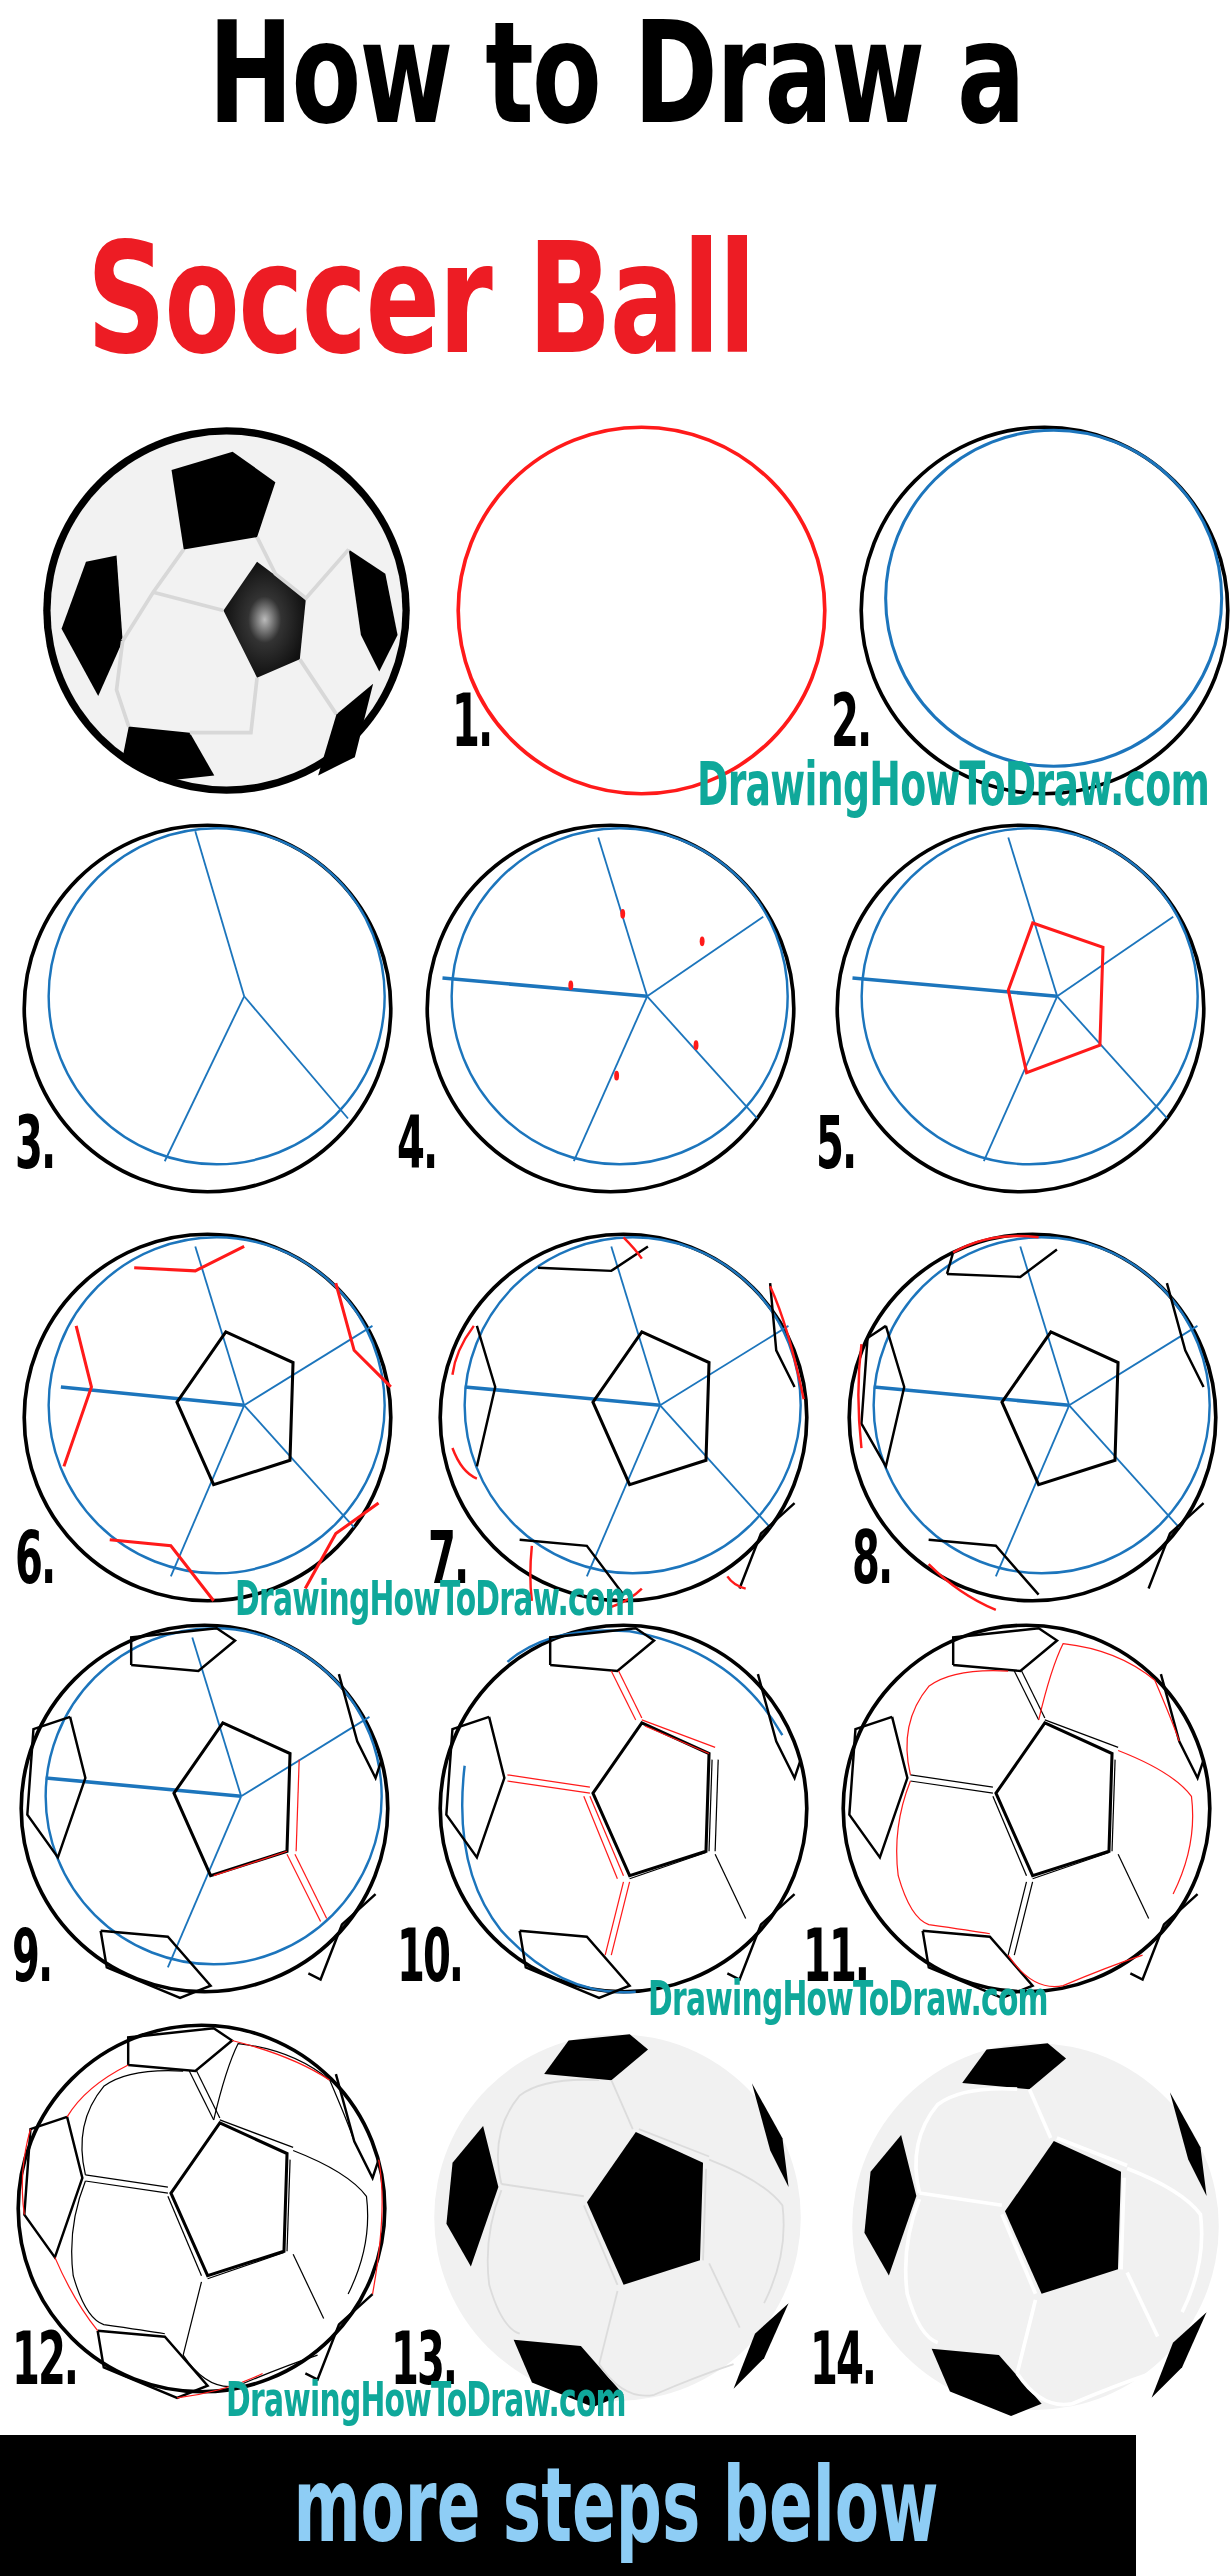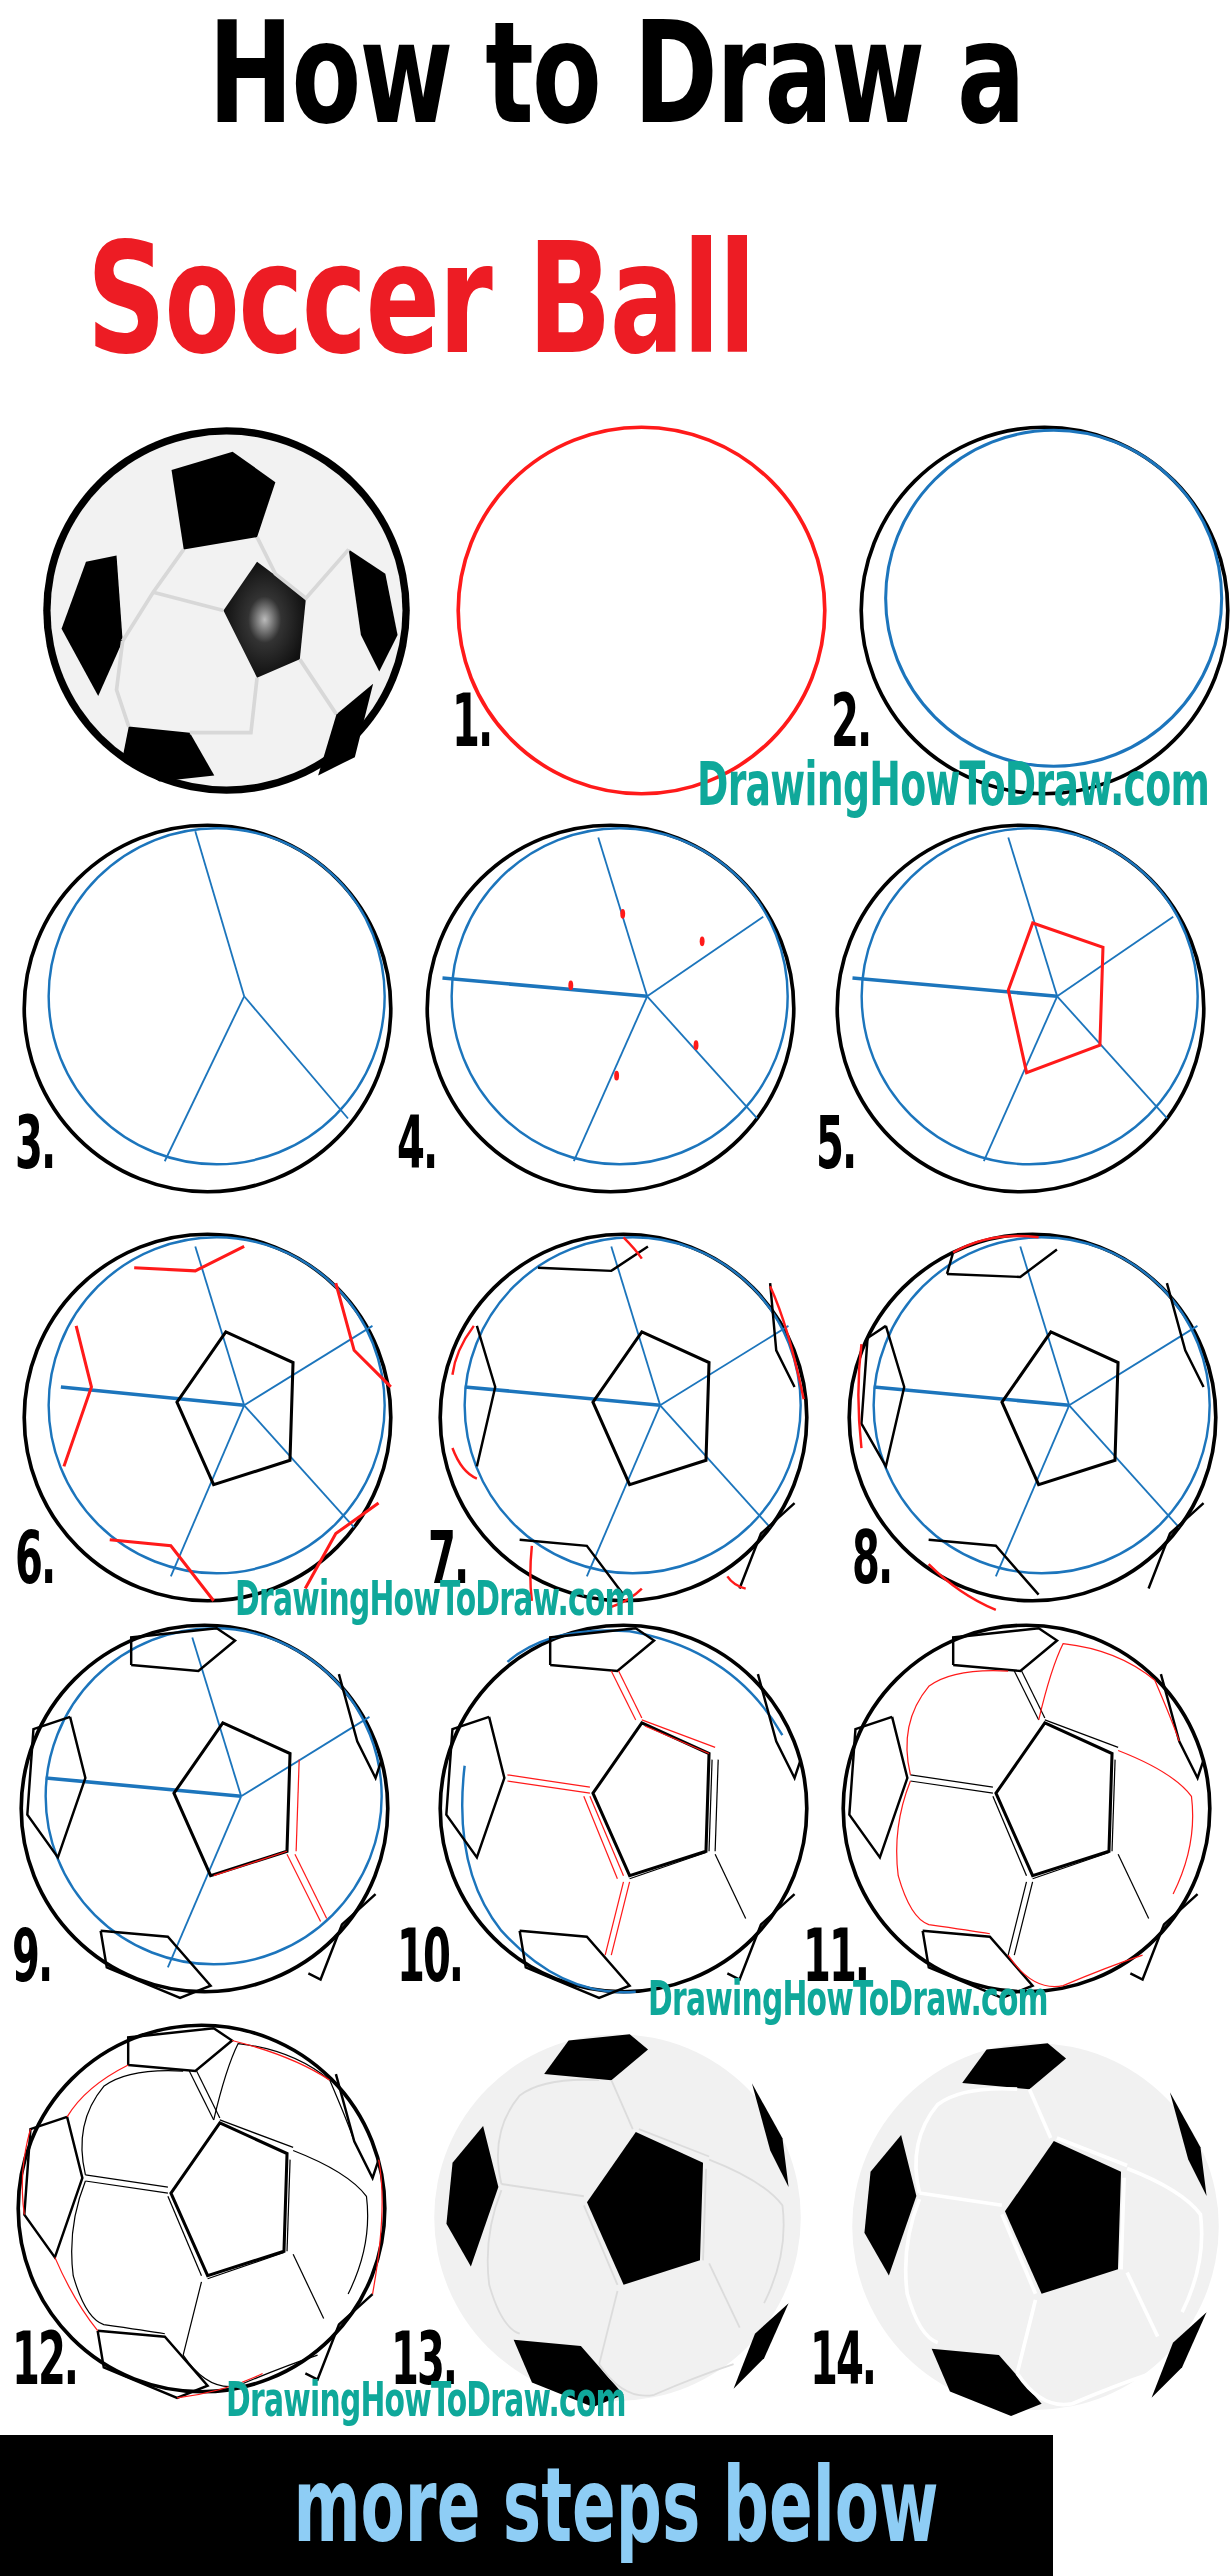--- a/index.html
+++ b/index.html
@@ -5,21 +5,21 @@
   html,body{margin:0;padding:0;background:#ffffff;}
   body{width:1232px;height:2576px;position:relative;overflow:hidden;font-family:"Liberation Sans","DejaVu Sans",sans-serif;}
   .title{position:absolute;left:0;width:1232px;text-align:center;font-weight:bold;font-family:"DejaVu Sans","Liberation Sans",sans-serif;letter-spacing:-2.4px;}
   .title.line1{top:6.1px;height:134px;font-size:141px;line-height:134px;color:#000;transform:scaleX(0.72);transform-origin:center;}
   .title.line2{top:214px;height:171px;font-size:153px;line-height:171px;color:#ed1c24;transform:scaleX(0.72);transform-origin:122px 0;text-align:left;padding-left:0;}
   .title.line2 span{display:inline-block;margin-left:73px;}
   .cell{position:absolute;width:391px;height:391px;}
   .cell svg{position:absolute;left:0;top:0;width:391px;height:391px;overflow:visible;}
   .step-num{position:absolute;font-family:"DejaVu Sans","Liberation Sans",sans-serif;font-weight:bold;font-size:73px;color:#000;line-height:73px;transform:scaleX(0.55);transform-origin:left bottom;letter-spacing:-3.7px;}
   .watermark{position:absolute;font-family:"DejaVu Sans","Liberation Sans",sans-serif;font-weight:bold;color:#0fa89a;transform:scaleX(0.62);transform-origin:left top;white-space:nowrap;letter-spacing:-1.2px;}
-  .banner{position:absolute;left:0;top:2435px;width:1053px;height:141px;background:#000;}
+  .banner{position:absolute;left:0;top:2435px;width:1136px;height:141px;background:#000;}
   .banner-text{position:absolute;left:0;width:1232px;top:15.3px;text-align:center;font-family:"DejaVu Sans","Liberation Sans",sans-serif;font-weight:bold;font-size:104px;line-height:110px;color:#8ecdf5;transform:scaleX(0.62);transform-origin:center;}
 </style>
 </head>
 <body>
 
 <div class="title line1">How to Draw a</div>
 <div class="title line2"><span>Soccer Ball</span></div>
 
 <div class="cell" style="left:31px;top:415px;">
   <svg viewBox="0 0 640 640">

